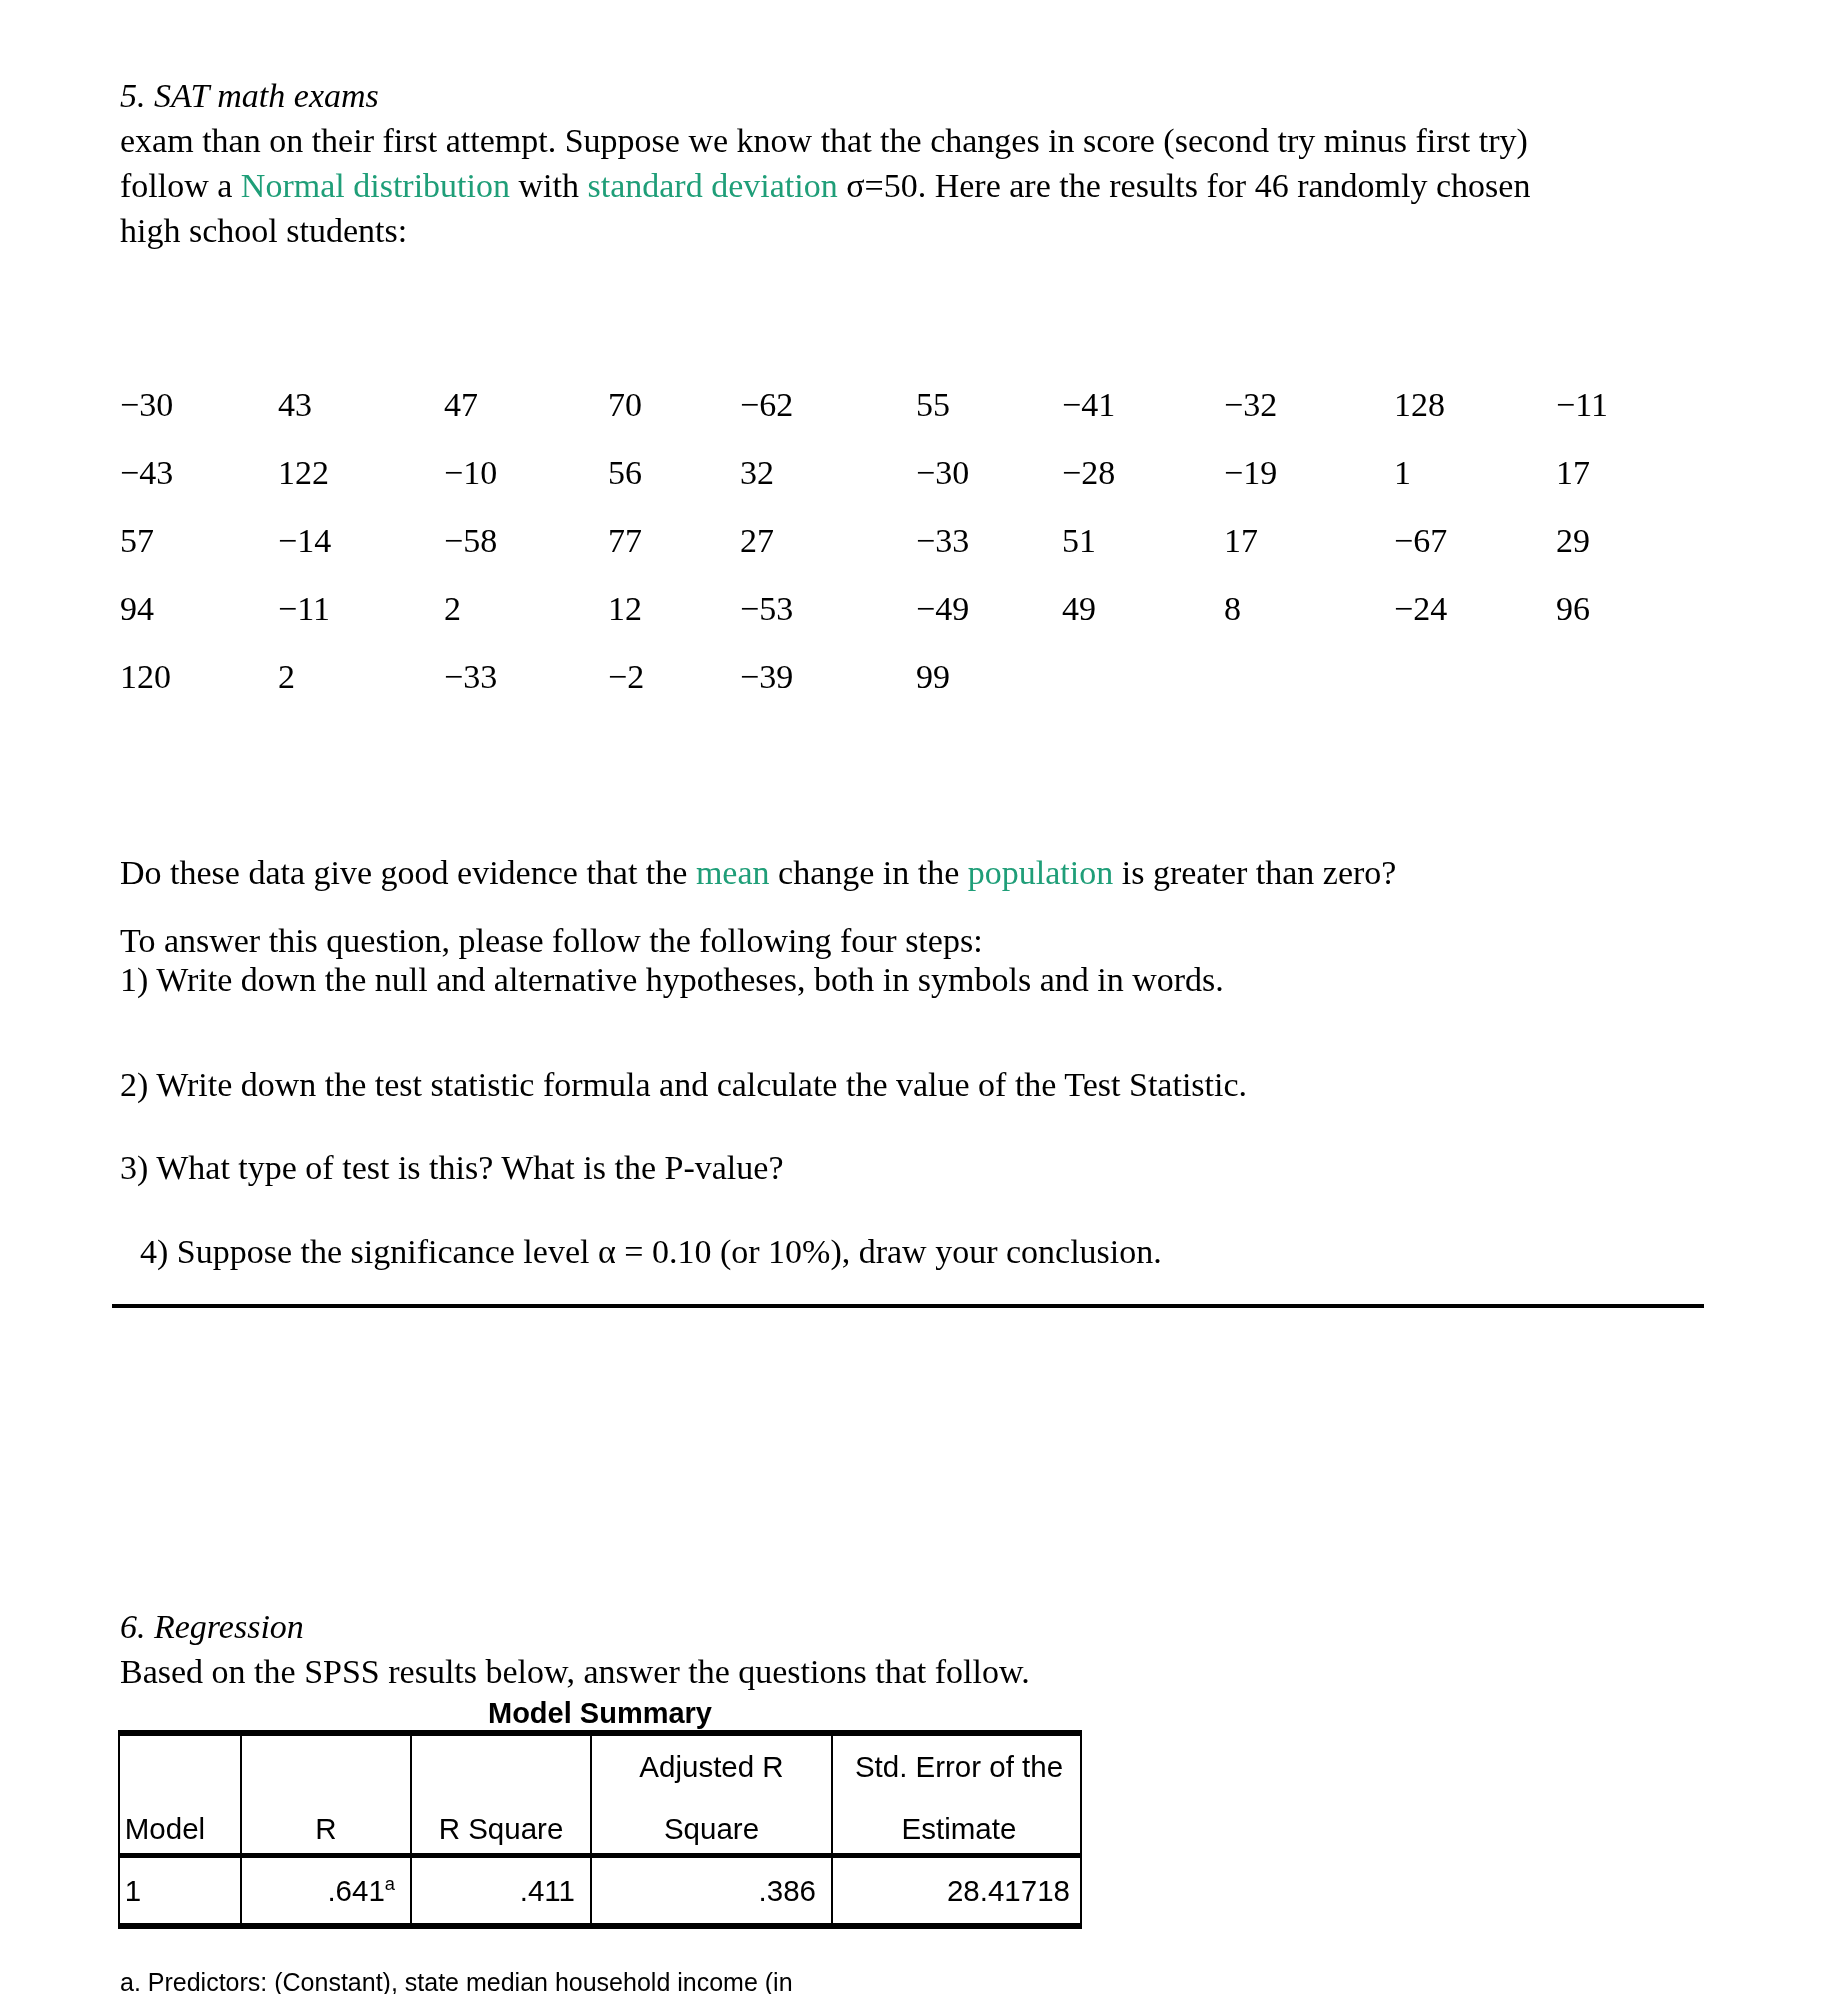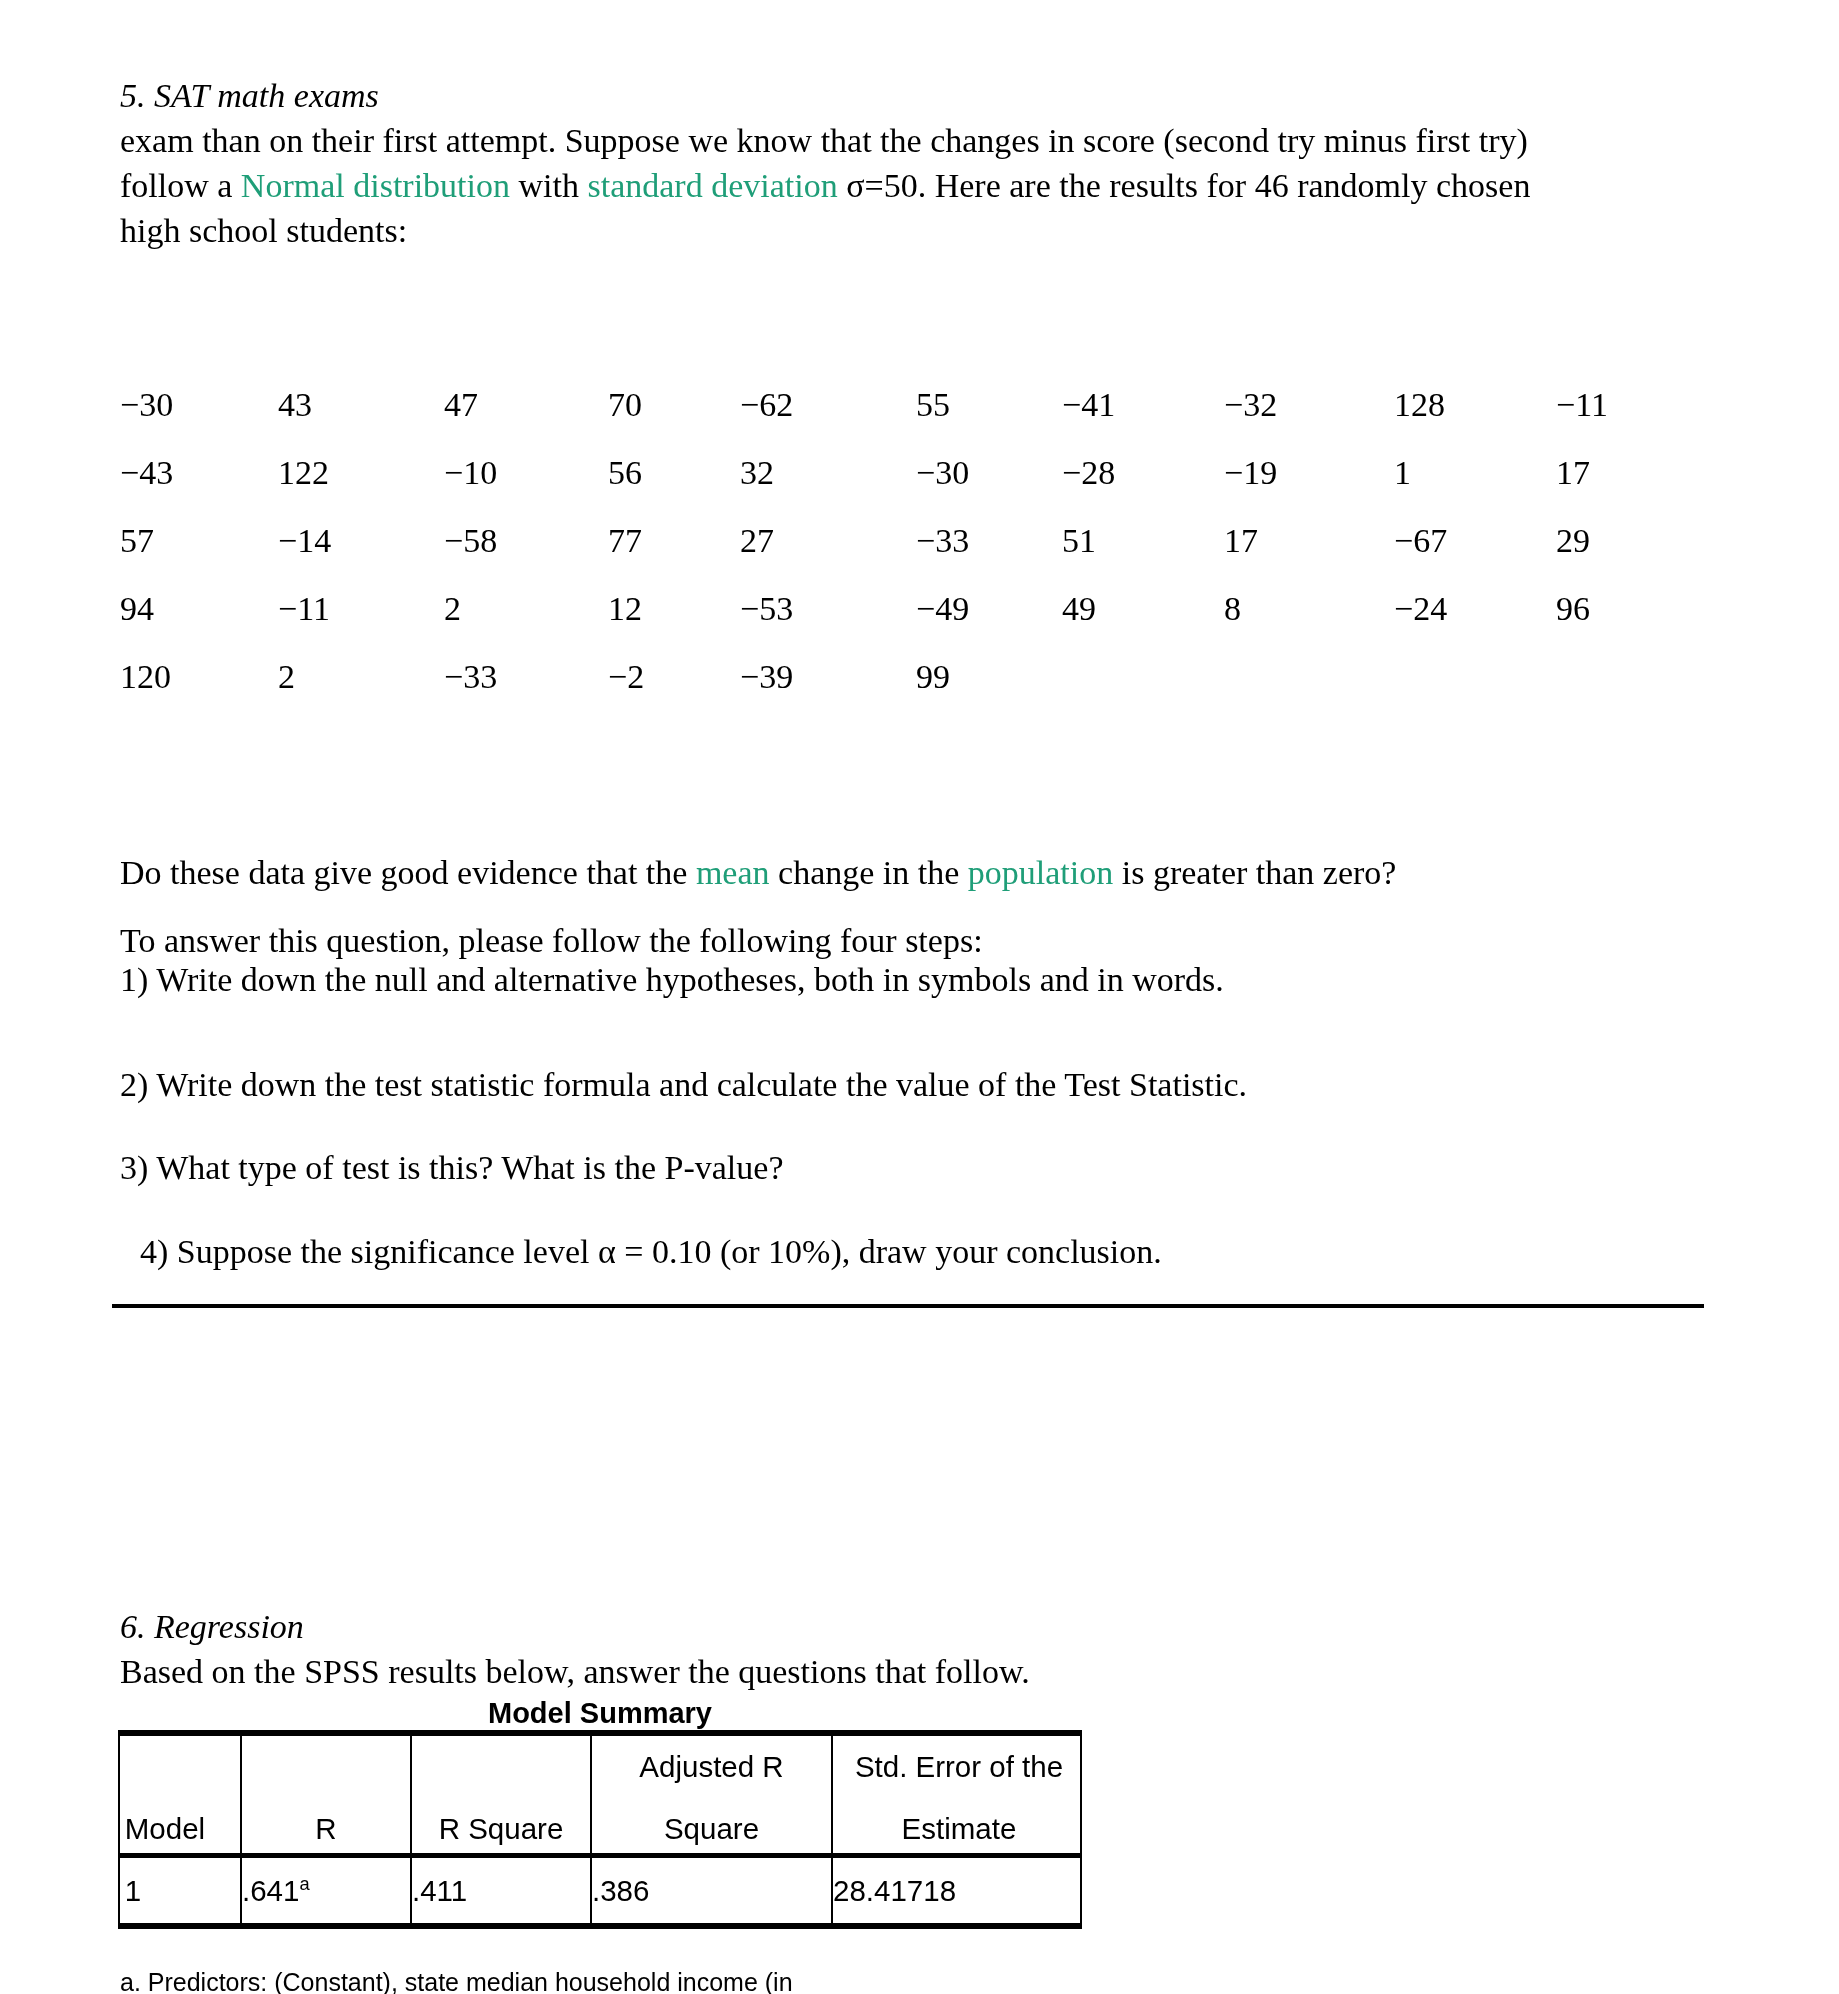--- a/index.html
+++ b/index.html
@@ -45,21 +45,21 @@
     box-sizing:border-box;
     border-left:2.4px solid #000;border-right:2.4px solid #000;
   }
   .ms-header{height:117px;}
   .ms-body{height:65px;}
   .ms-cell{box-sizing:border-box;display:flex;overflow:visible;}
   .ms-cell + .ms-cell{border-left:2.4px solid #000;}
   .ms-header .ms-cell{align-items:flex-end;justify-content:center;
     text-align:center;line-height:62px;padding-bottom:3.2px;}
   .ms-header .ms-cell.first{justify-content:flex-start;padding-left:4.8px;text-align:left;}
-  .ms-body .ms-cell{align-items:center;justify-content:flex-start;padding-right:15px;}
+  .ms-body .ms-cell{align-items:center;justify-content:flex-end;padding-right:15px;}
   .ms-body .ms-cell.first{justify-content:flex-start;padding-left:4.8px;padding-right:0;}
   sup.tbl-sup{font-size:0.62em;vertical-align:super;line-height:0;}
 
   .footnote{top:1953px;left:120px;font-size:25px;line-height:58px;}
 </style>
 </head>
 <body>
 
 <div class="page">
 

